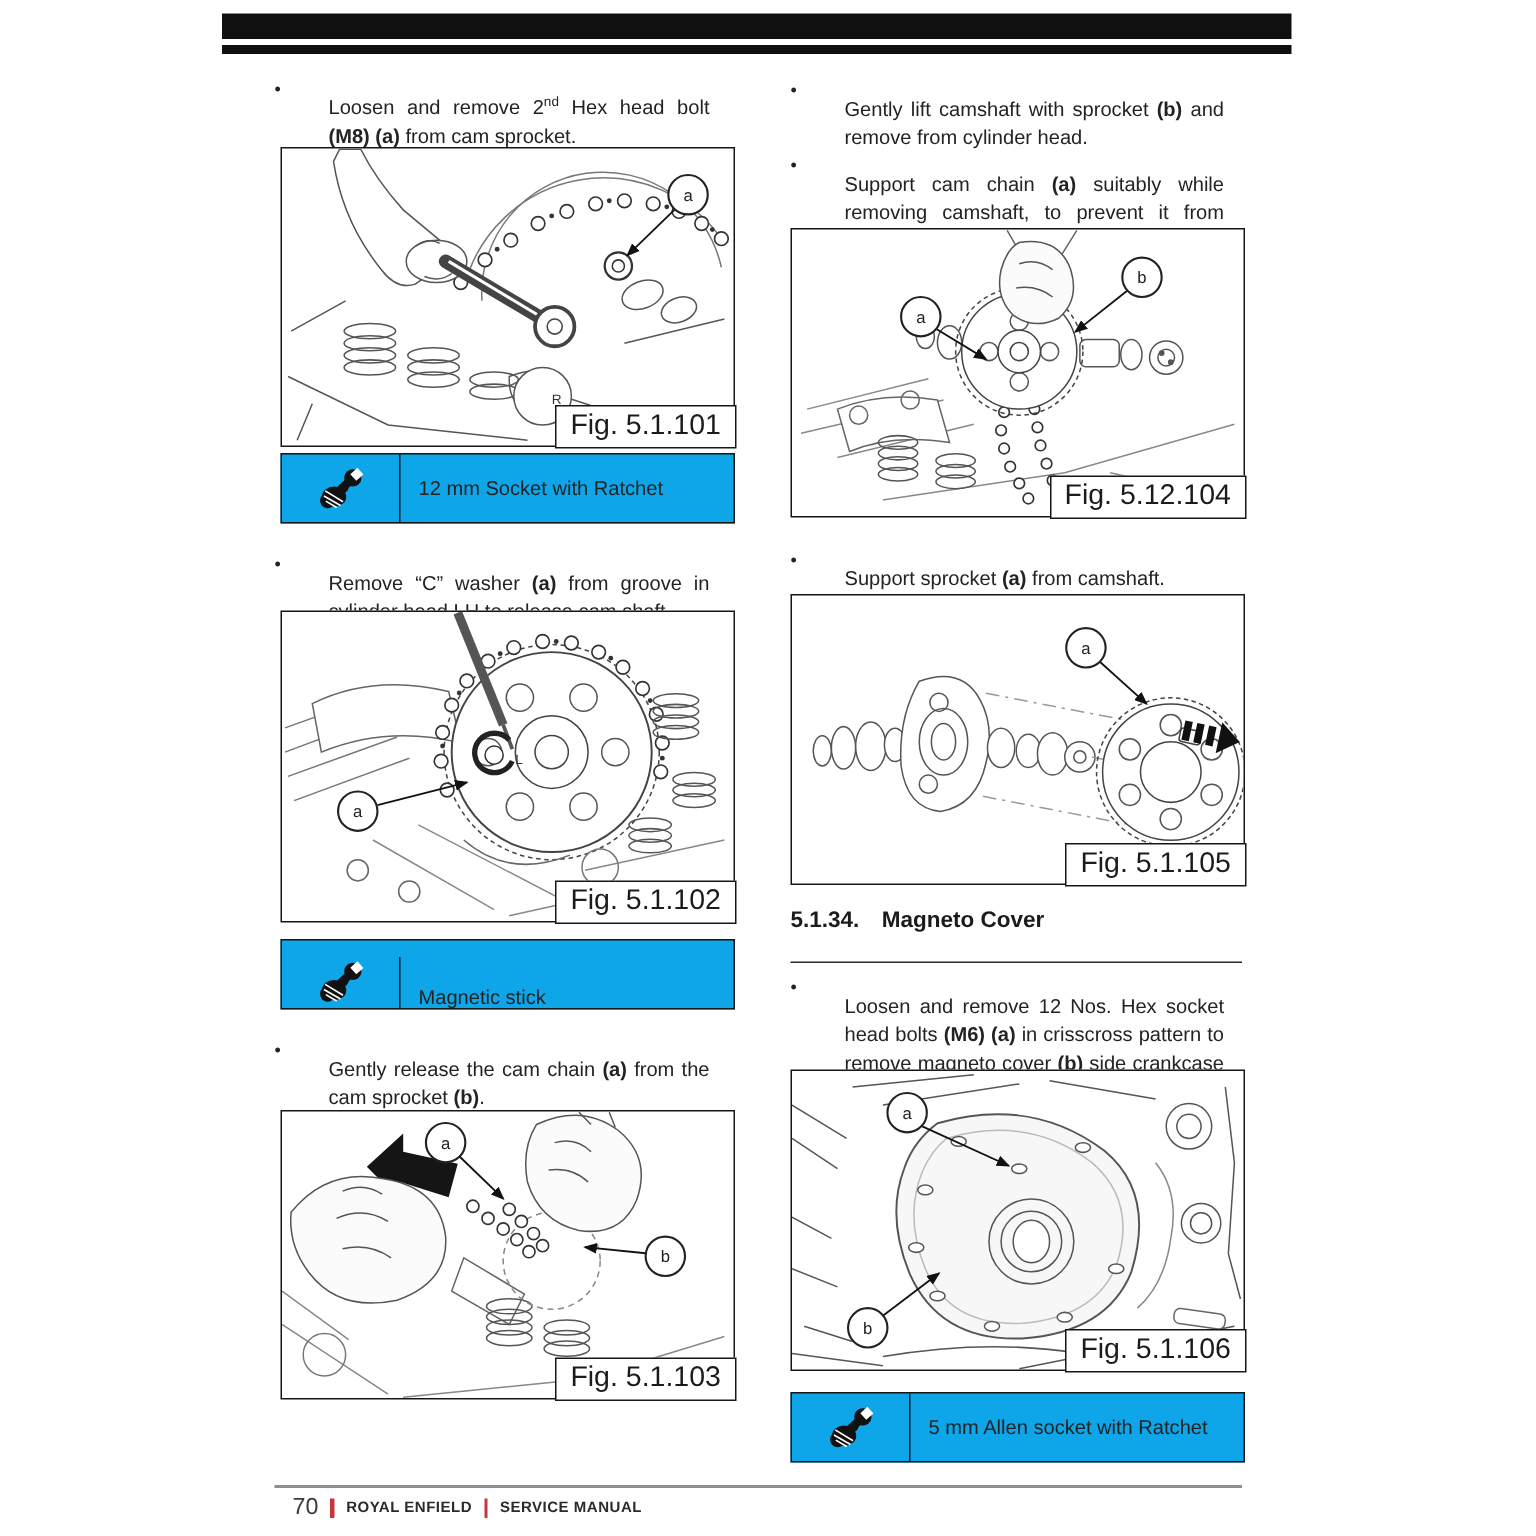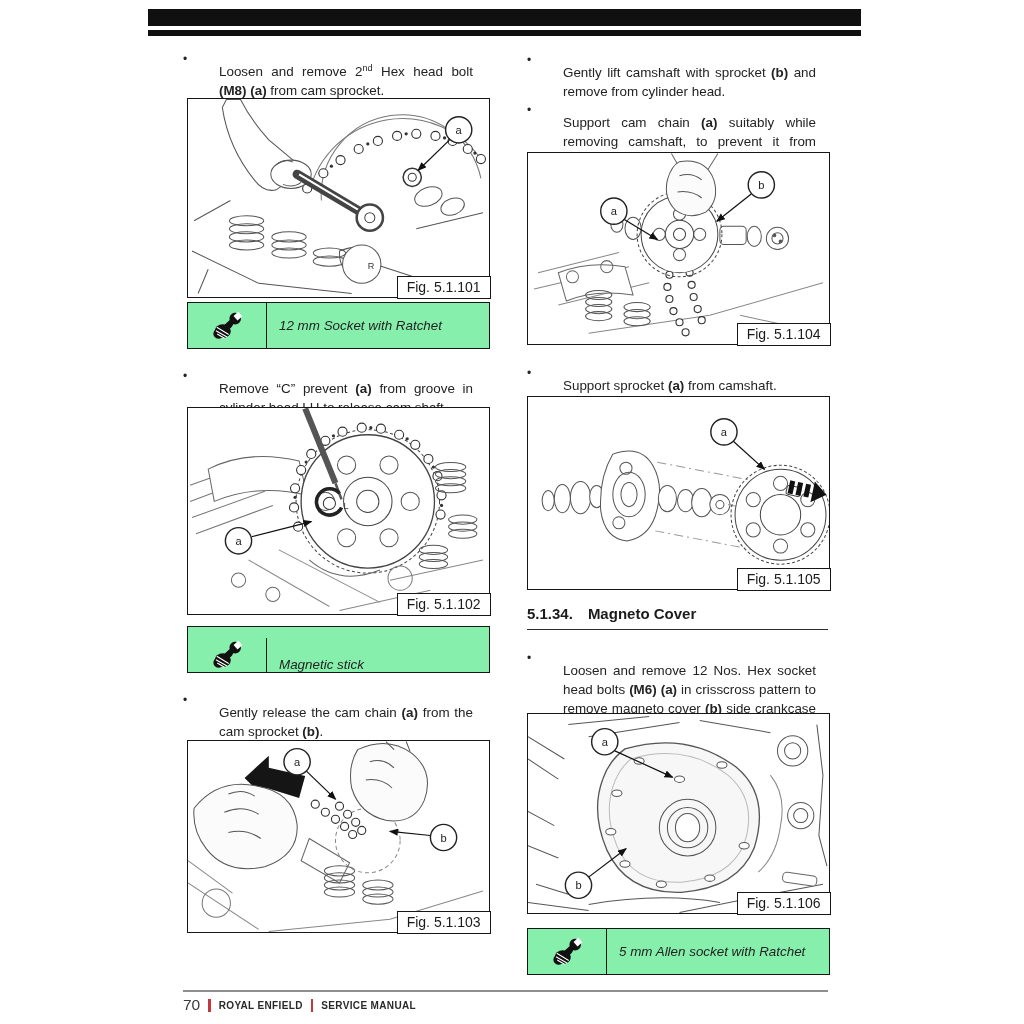--- a/index.html
+++ b/index.html
@@ -7,29 +7,29 @@
         font-family:"Liberation Sans",sans-serif;color:#231f20;overflow:hidden;}
   .bar{position:absolute;background:#101010;}
   .bullet{position:absolute;display:flex;font-size:13.4px;line-height:19px;color:#232323;}
   .dot{flex:0 0 24px;width:24px;font-size:12px;line-height:19px;}
   .btxt{flex:1;margin:12px;text-align:justify;}
   .btxt b{font-weight:700;}
   sup{font-size:9px;line-height:0;vertical-align:super;}
   .figbox{position:absolute;border:1.6px solid #161616;background:#fff;margin:0;}
   .figbox svg{display:block;width:100%;height:100%;}
   .figlabel{position:absolute;right:-1.6px;bottom:-1.6px;border:1.6px solid #161616;
-            background:#fff;padding:2px 9px 3px 9px;font-size:14px;color:#1b1b1b;}
-  .toolbox{position:absolute;border:1.6px solid #161616;display:flex;background:#86efac;font-style:italic;}
+            background:#fff;padding:2px 9px 3px 9px;font-size:19px;color:#1b1b1b;}
+  .toolbox{position:absolute;border:1.6px solid #161616;display:flex;background:#0ea5e9;}
   .toolicon{flex:0 0 78px;border-right:1.6px solid #161616;display:flex;align-items:center;justify-content:center;}
   .toollabel{flex:1;display:flex;align-items:center;padding-left:12px;font-size:13.4px;color:#232323;}
   .secheading{position:absolute;font-size:15px;font-weight:700;color:#1b1b1b;
-              border-bottom:1.5px solid #2b2b2b;padding-bottom:7px;}
+              border-bottom:1.5px solid #2b2b2b;padding-bottom:19px;}
   .secnum{margin-right:15px;}
   .footer-line{position:absolute;background:#8e8e8e;}
-  .footer{position:absolute;display:flex;align-items:center;gap:8px;}
+  .footer{position:absolute;display:flex;align-items:center;gap:8px;margin-left:12px;}
   .pagenum{font-size:15.5px;color:#3a3a3a;}
   .redbar{width:2.5px;height:13px;background:var(--accent,#c4373d);display:inline-block;}
   .brand{font-size:10px;letter-spacing:.35px;color:#2a2a2a;font-weight:600;}
   .callout circle{fill:#fff;stroke:#222;stroke-width:1.4;}
   .callout text{font-size:11px;fill:#222;text-anchor:middle;}
   .callout line{stroke:#111;stroke-width:1.2;}
   .art{stroke:#555;fill:none;stroke-width:1;}
   .chainc{stroke:#333;fill:#fff;stroke-width:1.1;}
 </style>
 </head>
@@ -130,21 +130,21 @@
         <ellipse cx="15" cy="26" rx="9.5" ry="8" fill="#111"></ellipse>
         <path d="M8 21.5 L22 30 M7 25.5 L20 33 M8.5 29.5 L17 34.5" stroke="#fff" stroke-width="1.3"></path>
         <ellipse cx="22.5" cy="19.5" rx="4.2" ry="3.4" fill="#111" transform="rotate(-40 22.5 19.5)"></ellipse>
       </svg>
     </div>
     <div class="toollabel">12 mm Socket with Ratchet</div>
   </div>
 
   <div class="bullet" style="left:183px;top:367px;width:302px;">
     <span class="dot">•</span>
-    <p class="btxt"><span>Remove “C” prevent </span><b>(a)</b><span> from groove in cylinder head LH to release cam shaft.</span></p>
+    <p class="btxt"><span>Remove “C” washer </span><b>(a)</b><span> from groove in cylinder head LH to release cam shaft.</span></p>
   </div>
 
   <figure class="figbox" style="left:187px;top:407px;width:301px;height:206px;">
     <svg viewBox="0 0 298 203">
       <defs>
           <marker id="ah102" markerWidth="9" markerHeight="8" refX="6.5" refY="3" orient="auto">
             <path d="M0 0 L7.5 3 L0 6 Z" fill="#111"></path>
           </marker>
         </defs>
       <g class="art">
@@ -377,21 +377,21 @@
         <line x1="95" y1="65" x2="128" y2="85" marker-end="url(#ah104)"></line>
         <circle cx="85" cy="57" r="13"></circle>
         <text x="85" y="61">a</text>
       </g>
       <g class="callout">
         <line x1="221" y1="40" x2="187" y2="67" marker-end="url(#ah104)"></line>
         <circle cx="231" cy="31" r="13"></circle>
         <text x="231" y="35">b</text>
       </g>
     </svg>
-    <figcaption class="figlabel">Fig. 5.1.104</figcaption>
+    <figcaption class="figlabel">Fig. 5.12.104</figcaption>
   </figure>
 
   <div class="bullet" style="left:527px;top:364px;width:301px;">
     <span class="dot">•</span>
     <p class="btxt"><span>Support sprocket </span><b>(a)</b><span> from camshaft.</span></p>
   </div>
 
   <figure class="figbox" style="left:527px;top:396px;width:301px;height:192px;">
     <svg viewBox="0 0 298 189">
       <defs>

